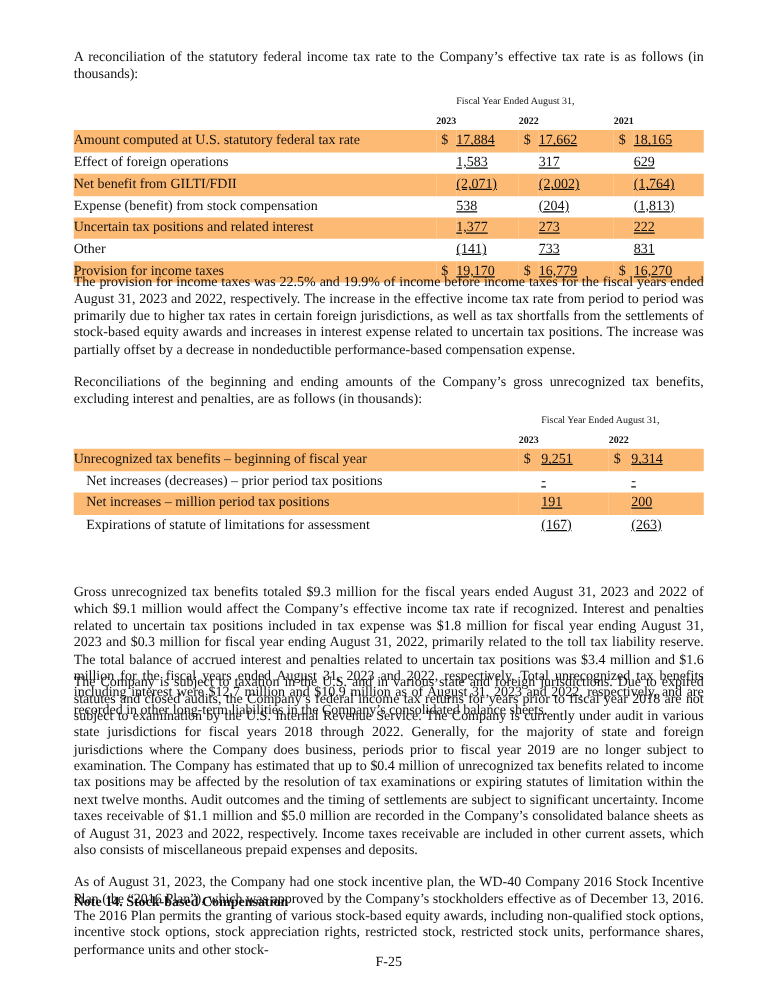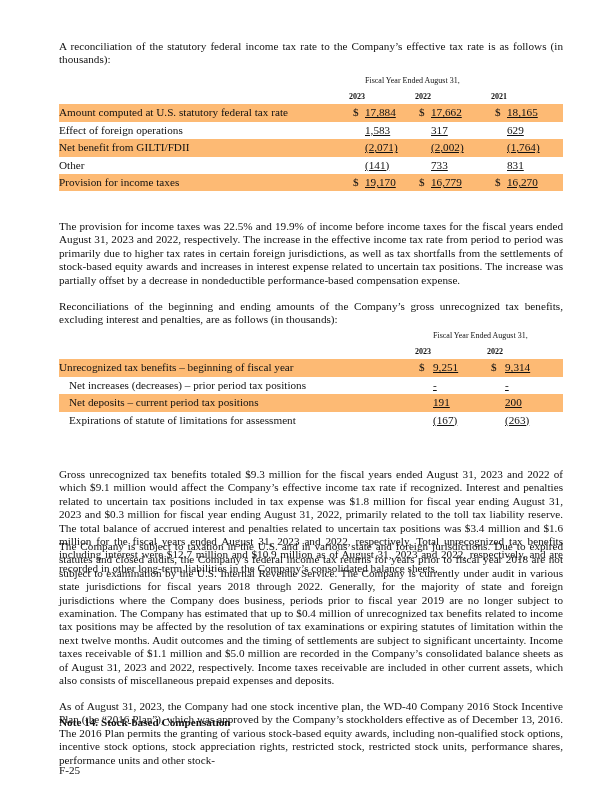--- a/index.html
+++ b/index.html
@@ -15,21 +15,21 @@
   .hdr-year { font-weight: bold; font-size: 8px; text-align: left; height: 15px !important; line-height: 15px !important; }
   .num { text-align: left; text-decoration: underline; }
   .dol { text-align: left; padding-left: 4px !important; }
   .indent { padding-left: 10px !important; }
   .p2 { position: absolute; top: 220px; left: 0; width: 504px; }
   .p3 { position: absolute; top: 300px; left: 0; width: 504px; }
   .p4 { position: absolute; top: 468px; left: 0; width: 504px; }
   .p5 { position: absolute; top: 540px; left: 0; width: 504px; }
   .note { position: absolute; top: 672px; left: 0; font-weight: bold; margin-top: 44px; }
   .p6 { position: absolute; top: 700px; left: 0; width: 504px; }
-  .footer { position: absolute; top: 764px; left: 0; width: 504px; }
+  .footer { position: absolute; top: 764px; left: 0; width: 504px; text-align: center; }
 </style>
 </head>
 <body>
 
 <div class="page">
 
   <p class="intro1">A reconciliation of the statutory federal income tax rate to the Company’s effective tax rate is as follows (in thousands):</p>
 
   <table class="tbl" style="top:72px;">
     <colgroup>
@@ -72,20 +72,38 @@
           <td class="num">629</td>
     </tr>
     <tr class="shade">
       <td>Net benefit from GILTI/FDII</td>
       <td></td>
           <td class="num">(2,071)</td>
       <td></td>
           <td class="num">(2,002)</td>
       <td></td>
           <td class="num">(1,764)</td>
+    </tr>
+    <tr>
+      <td>Expense (benefit) from stock compensation</td>
+      <td></td>
+          <td class="num">538</td>
+      <td></td>
+          <td class="num">(204)</td>
+      <td></td>
+          <td class="num">(1,813)</td>
+    </tr>
+    <tr class="shade">
+      <td>Uncertain tax positions and related interest</td>
+      <td></td>
+          <td class="num">1,377</td>
+      <td></td>
+          <td class="num">273</td>
+      <td></td>
+          <td class="num">222</td>
     </tr>
     <tr>
       <td>Other</td>
       <td></td>
           <td class="num">(141)</td>
       <td></td>
           <td class="num">733</td>
       <td></td>
           <td class="num">831</td>
     </tr>
@@ -132,21 +150,21 @@
       <td class="num">9,314</td>
     </tr>
     <tr>
       <td class="indent">Net increases (decreases) – prior period tax positions</td>
       <td></td>
           <td class="num">-</td>
       <td></td>
           <td class="num">-</td>
     </tr>
     <tr class="shade">
-      <td class="indent">Net deposits – current period tax positions</td>
+      <td class="indent">Net increases – million period tax positions</td>
       <td></td>
           <td class="num">191</td>
       <td></td>
           <td class="num">200</td>
     </tr>
     <tr>
       <td class="indent">Expirations of statute of limitations for assessment</td>
       <td></td>
           <td class="num">(167)</td>
       <td></td>

